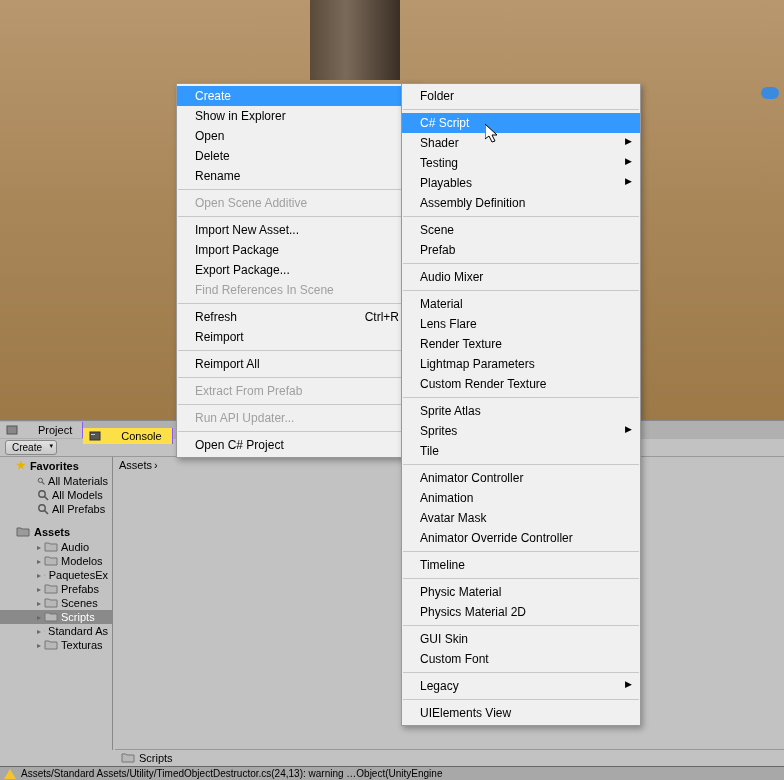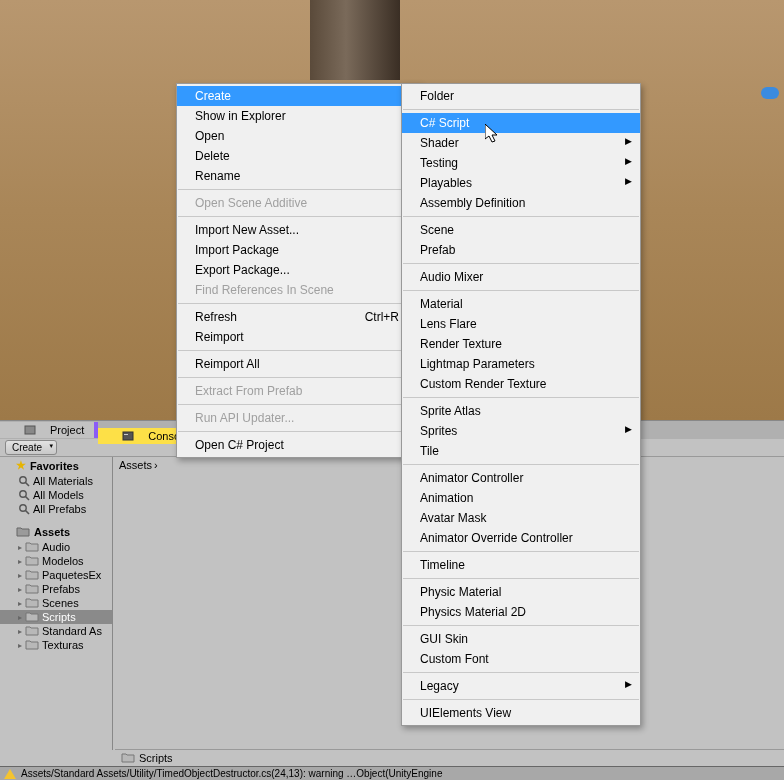--- a/index.html
+++ b/index.html
@@ -35,26 +35,26 @@
       background: #c2c2c2;
       border-top: 1px solid #888;
     }
     .tabs {
       height: 18px;
       background: #b0b0b0;
       display: flex;
       align-items: center;
     }
     .tab {
-      padding: 2px 10px 2px 24px;
-      font-size: 11px;
-      background: #c2c2c2;
-      border-right: 4px solid #8b5cf6;
-      display: flex;
-      gap: 14px;
+      padding: 2px 10px 2px 6px;
+      font-size: 11px;
+      background: #c2c2c2;
+      border-right: 1px solid #8b5cf6;
+      display: flex;
+      gap: 20px;
       align-items: center;
     }
     .tab.inactive { background: #fde047; margin-top: 12px; }
     .tab .tab-icon { width: 12px; height: 12px; display: inline-block; }
     .toolbar-row {
       height: 18px;
       background: #c2c2c2;
       padding: 0 5px;
       display: flex;
       align-items: center;
@@ -97,21 +97,21 @@
     .tree-item {
       font-size: 11px;
       padding: 1px 4px 1px 30px;
       display: flex;
       align-items: center;
       gap: 3px;
       white-space: nowrap;
       cursor: pointer;
     }
     .tree-item.selected { background: #8a8a8a; color: #fff; }
-    .tree-item.lvl1 { padding-left: 18px; }
+    .tree-item.lvl1 { padding-left: 37px; }
     .favicon { width: 12px; height: 12px; display: inline-block; }
     .breadcrumb-area {
       flex: 1;
       background: #c2c2c2;
     }
     .breadcrumb {
       padding: 2px 6px;
       font-size: 11px;
       display: flex;
       align-items: center;

